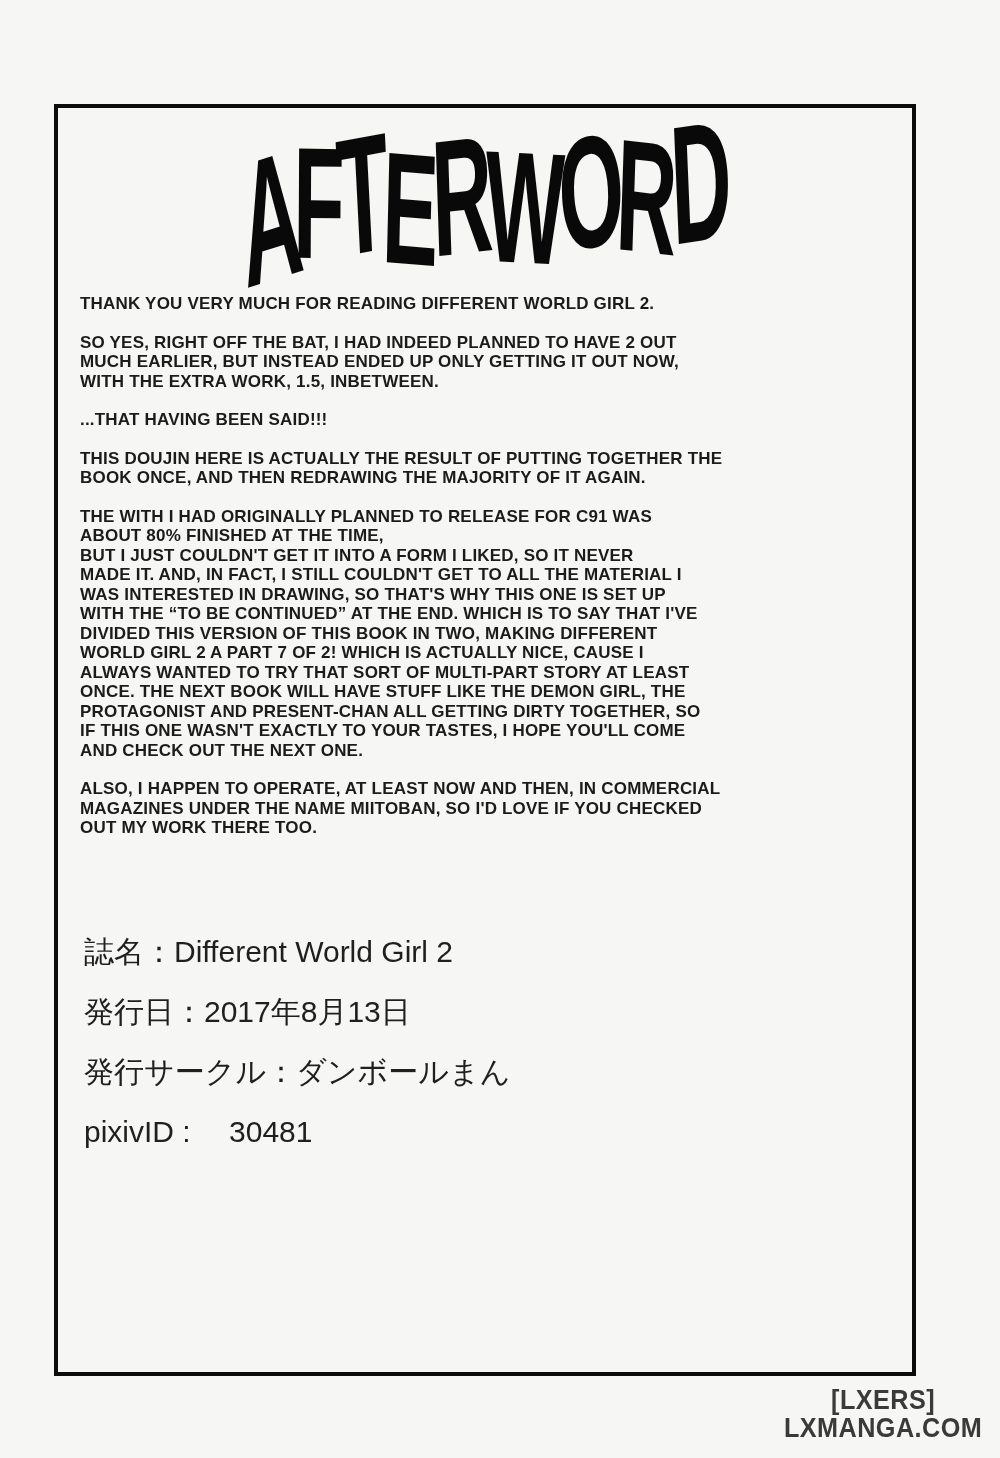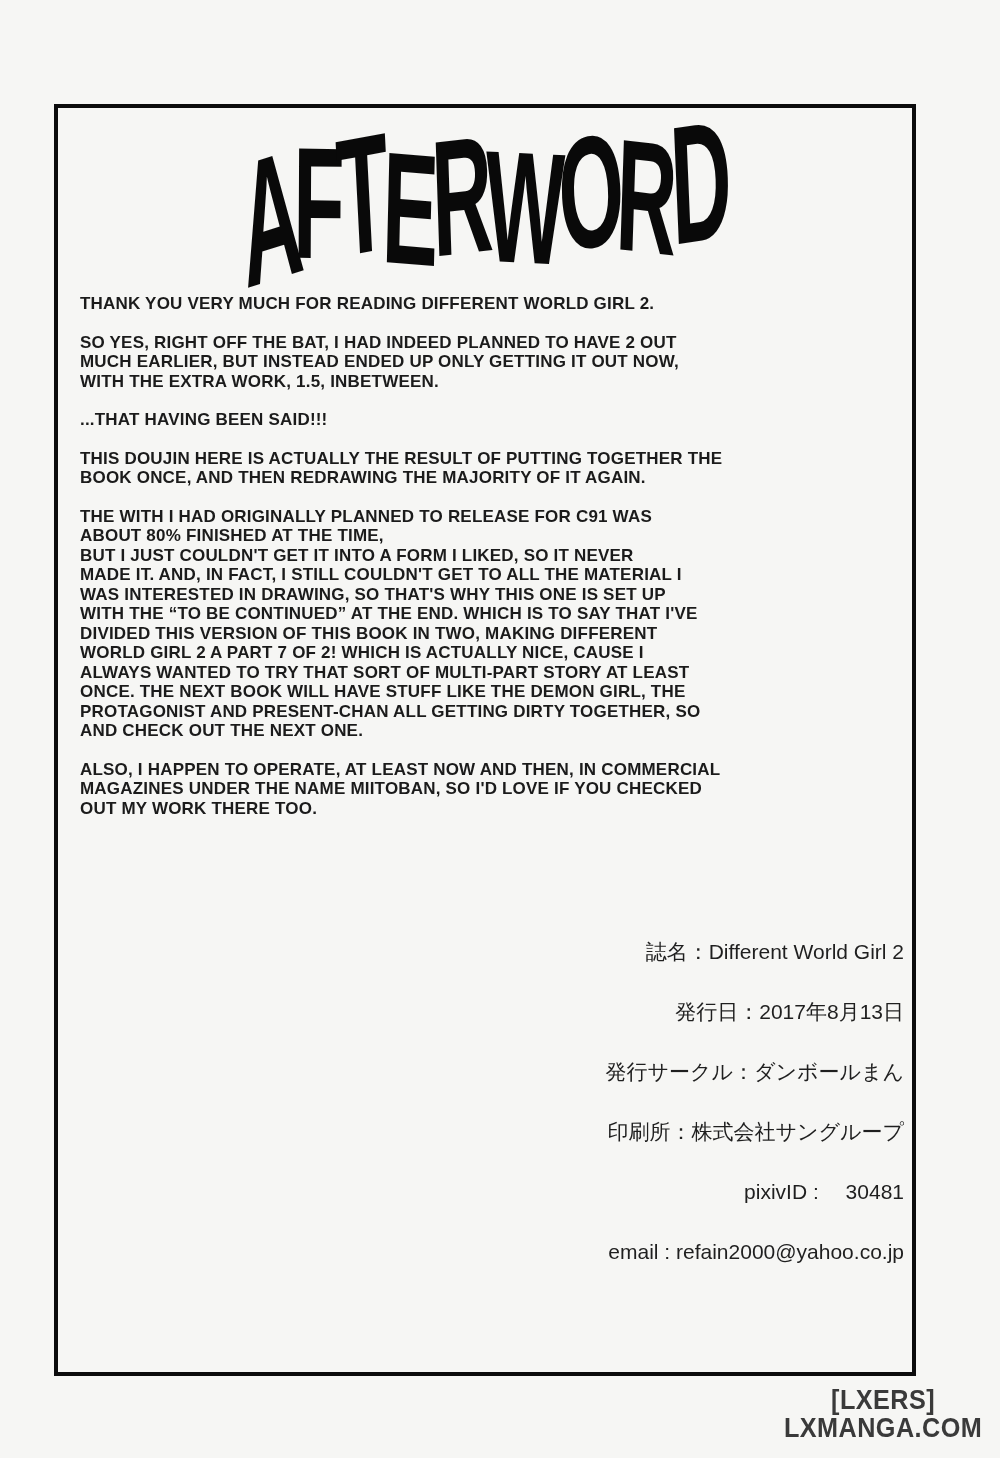--- a/index.html
+++ b/index.html
@@ -62,23 +62,22 @@
     line-height:19.5px;
   }
   .para{margin:0 0 19px 0;}
   .line{white-space:nowrap;}
   
   .colophon{
     position:absolute;
     left:26px;top:828px;
     width:820px;
     color:#1f1f1f;
-    font-size:21px;
+    font-size:30px;
     line-height:32px;
-    text-align:right;
   }
   .colophon-row{margin:0 0 28px 0;white-space:nowrap;}
   
   .watermark{
     position:absolute;
     right:18px;bottom:16px;
     color:var(--watermark);
     font-weight:bold;
     font-size:28px;
     line-height:28px;
@@ -127,34 +126,33 @@
           <div class="line">ABOUT 80% FINISHED AT THE TIME,</div>
           <div class="line">BUT I JUST COULDN'T GET IT INTO A FORM I LIKED, SO IT NEVER</div>
           <div class="line">MADE IT. AND, IN FACT, I STILL COULDN'T GET TO ALL THE MATERIAL I</div>
           <div class="line">WAS INTERESTED IN DRAWING, SO THAT'S WHY THIS ONE IS SET UP</div>
           <div class="line">WITH THE “TO BE CONTINUED” AT THE END. WHICH IS TO SAY THAT I'VE</div>
           <div class="line">DIVIDED THIS VERSION OF THIS BOOK IN TWO, MAKING DIFFERENT</div>
           <div class="line">WORLD GIRL 2 A PART 7 OF 2!  WHICH IS ACTUALLY NICE, CAUSE I</div>
           <div class="line">ALWAYS WANTED TO TRY THAT SORT OF MULTI-PART STORY AT LEAST</div>
           <div class="line">ONCE. THE NEXT BOOK WILL HAVE STUFF LIKE THE DEMON GIRL, THE</div>
           <div class="line">PROTAGONIST AND PRESENT-CHAN ALL GETTING DIRTY TOGETHER, SO</div>
+          <div class="line">IF THIS ONE WASN'T EXACTLY TO YOUR TASTES, I HOPE YOU'LL COME</div>
           <div class="line">AND CHECK OUT THE NEXT ONE.</div>
         </div>
         <div class="para">
           <div class="line">ALSO, I HAPPEN TO OPERATE, AT LEAST NOW AND THEN, IN COMMERCIAL</div>
           <div class="line">MAGAZINES UNDER THE NAME MIITOBAN, SO I'D LOVE IF YOU CHECKED</div>
           <div class="line">OUT MY WORK THERE TOO.</div>
         </div>
       </div>
     <div class="colophon">
         <div class="colophon-row">誌名：Different World Girl 2</div>
         <div class="colophon-row">発行日：2017年8月13日</div>
         <div class="colophon-row">発行サークル：ダンボールまん</div>
-        <div class="colophon-row">印刷所：株式会社サングループ</div>
         <div class="colophon-row">pixivID :　 30481</div>
-        <div class="colophon-row">email : refain2000@yahoo.co.jp</div>
       </div>
   </div>
   <div class="watermark">
     <div>[LXERS]</div>
     <div>LXMANGA.COM</div>
   </div>
 </div>
 
 </body></html>

